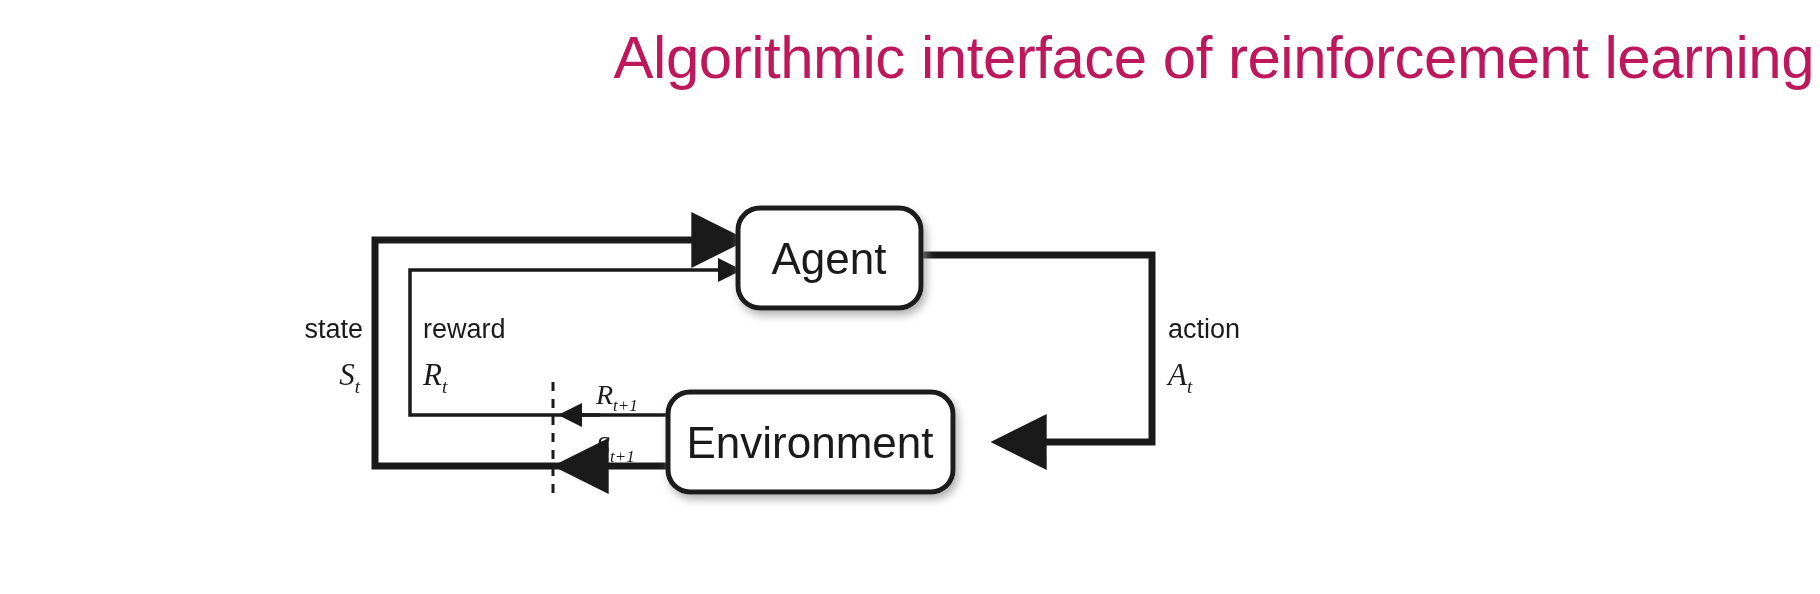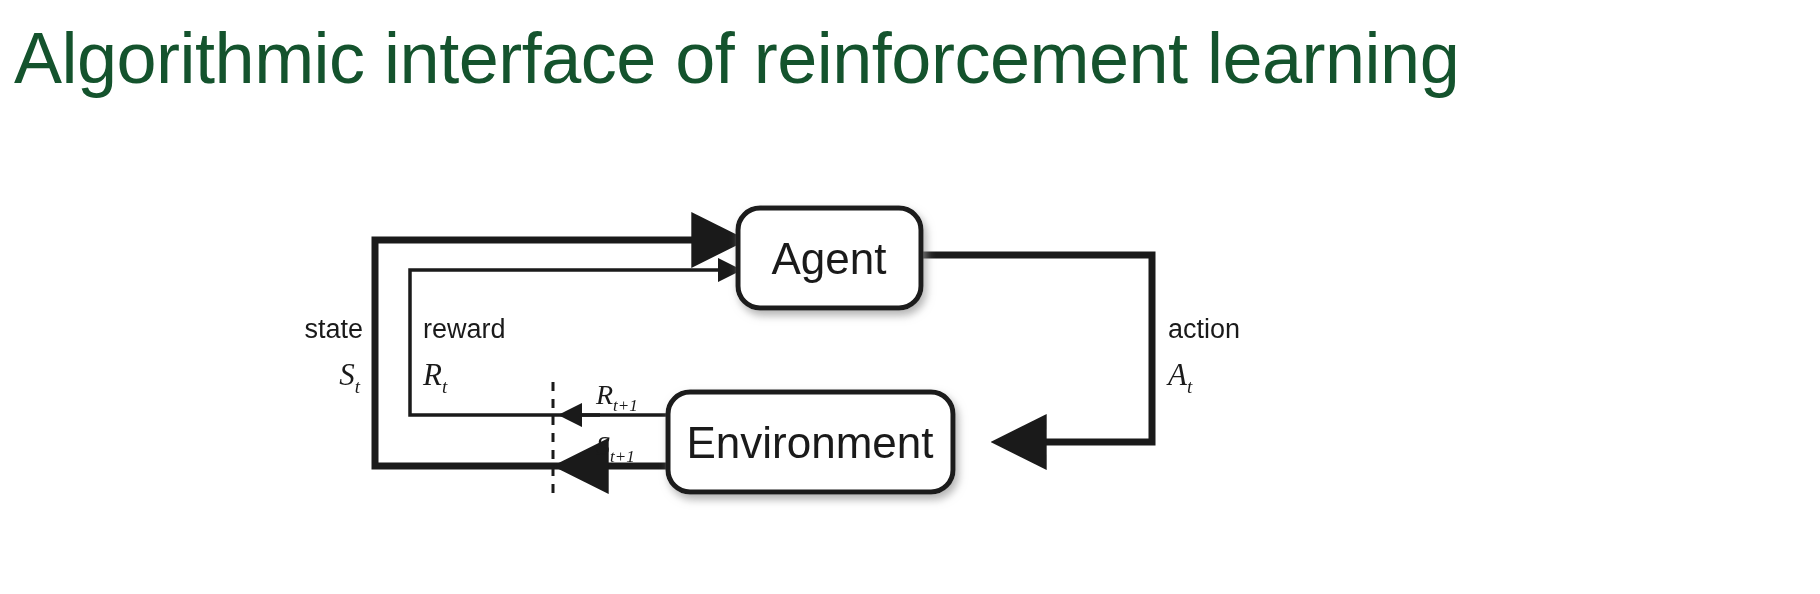--- a/index.html
+++ b/index.html
@@ -14,26 +14,27 @@
     background: #ffffff;
     overflow: hidden;
     font-family: "Liberation Sans", sans-serif;
   }
   #slide-title {
     position: absolute;
     left: 14px;
     top: 6px;
     width: 1800px;
     font-family: "Liberation Sans", sans-serif;
-    font-size: 72px;
+    font-size: 60px;
     line-height: 104px;
     font-weight: 400;
-    color: #14532d;
+    color: #be185d;
     letter-spacing: -0.5px;
     white-space: nowrap;
+    text-align: right;
   }
   #diagram-wrap {
     position: absolute;
     left: 0px;
     top: 170px;
     width: 1820px;
     height: 420px;
   }
   svg.rl-diagram {
     display: block;

